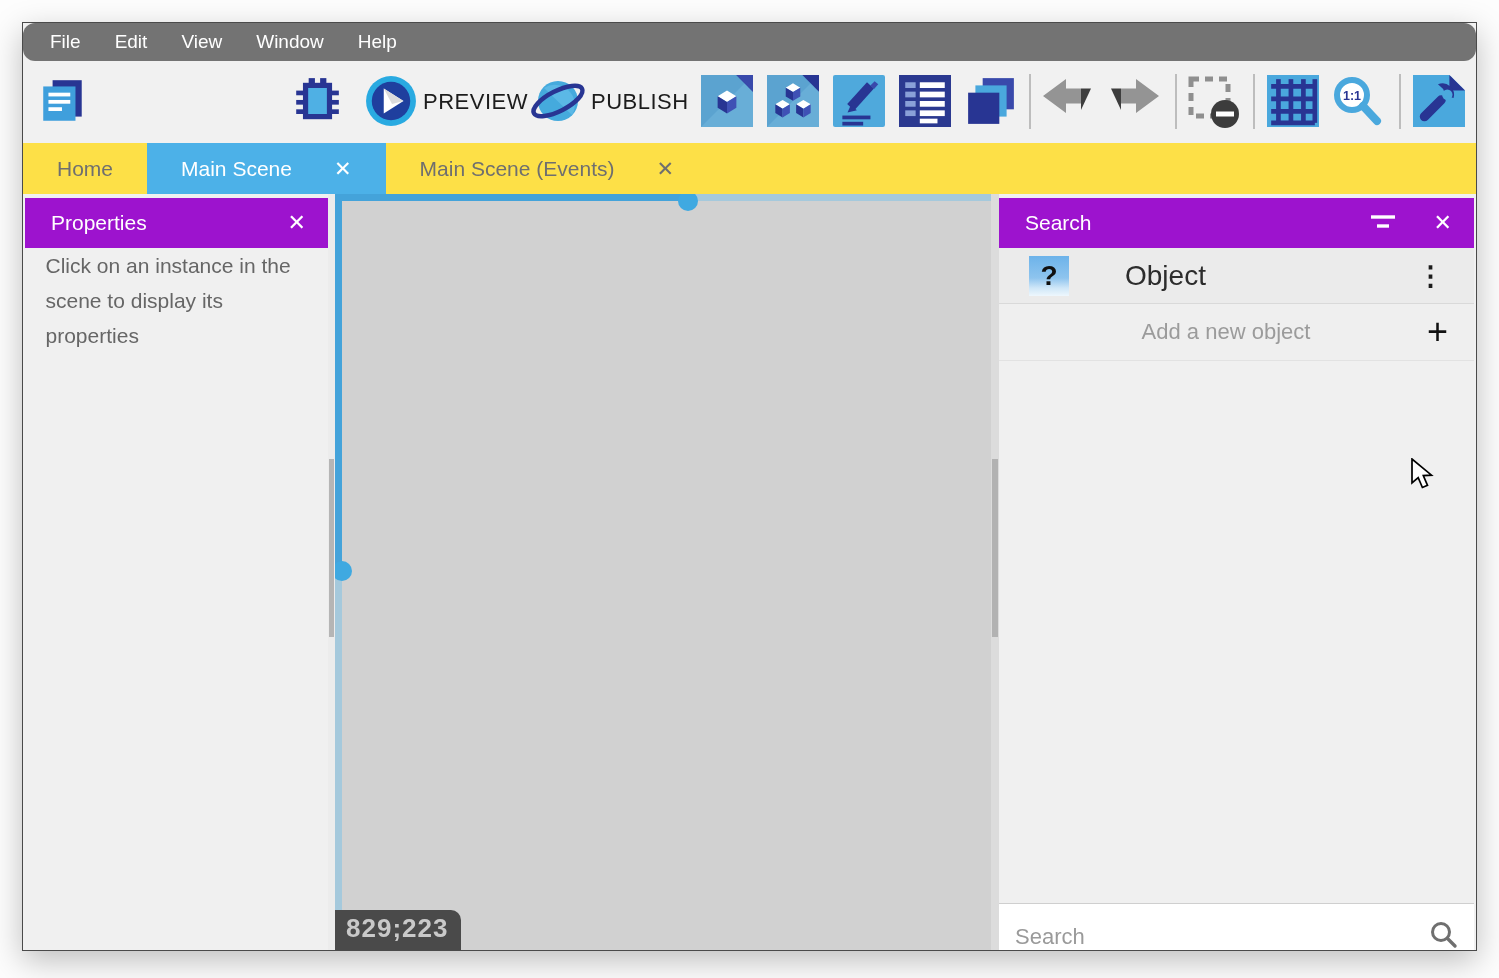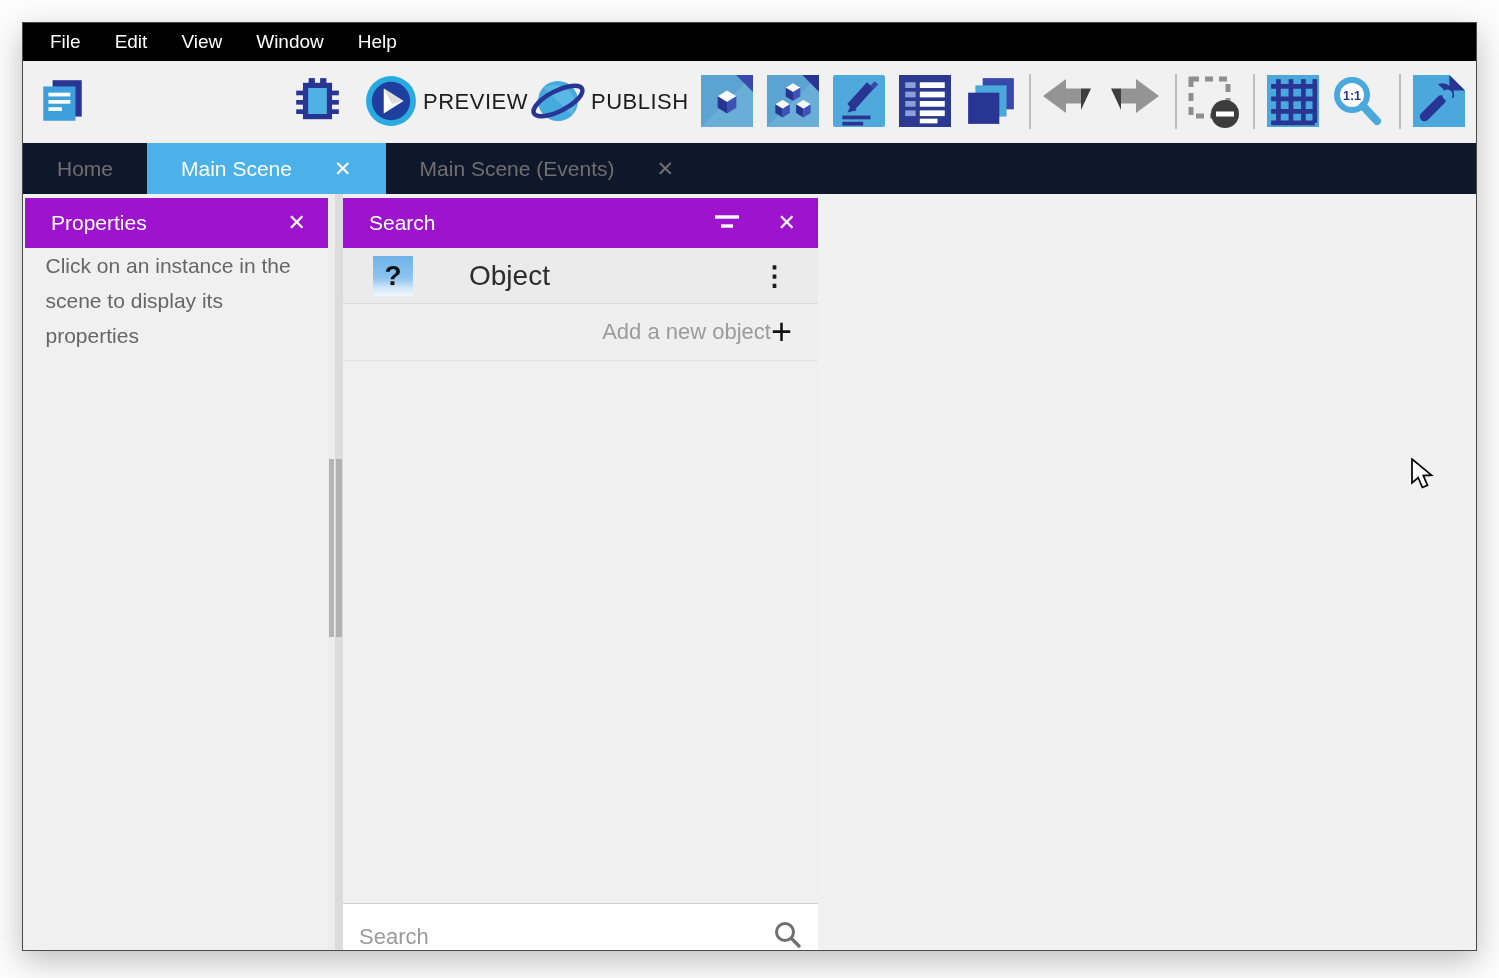--- a/index.html
+++ b/index.html
@@ -16,32 +16,32 @@
   .titlebar { height:50px; background:#ffffff; display:flex; align-items:center; padding-left:12px; flex:0 0 auto; }
   .logo { width:30px; height:27px; margin-right:8px; }
   .title-text { font-size:20px; color:#141414; white-space:nowrap; }
   .win-controls { margin-left:auto; display:flex; height:100%; }
   .win-btn { width:62px; height:100%; display:flex; align-items:center; justify-content:center; }
   .min-glyph { width:16px; height:2px; background:#1a1a1a; }
   .max-glyph { width:14px; height:14px; border:1.5px solid #1a1a1a; }
   .close-glyph { stroke:#1a1a1a; stroke-width:1.6; }
 
   
-  .menubar { height:38px; background:#000000; display:flex; align-items:center; padding-left:12px; gap:4px; flex:0 0 auto; }
+  .menubar { height:38px; background:#737373; display:flex; align-items:center; padding-left:12px; gap:4px; flex:0 0 auto;border-radius:12px; }
   .menu-item { color:#fff; font-size:19px; padding:0 15px; height:100%; display:flex; align-items:center; }
 
   
   .toolbar { height:82px; background:#f1f1f1; position:relative; flex:0 0 auto; }
   .tb { position:absolute; top:14px; width:52px; height:52px; }
   .tb svg { width:100%; height:100%; display:block; }
   .tb-label { position:absolute; top:0; height:82px; display:flex; align-items:center; font-size:22px; color:#1c1c1c; letter-spacing:0.5px; }
   .tb-sep { position:absolute; top:13px; width:2px; height:55px; background:#bdbdbd; }
 
   
-  .tabbar { height:51px; background:#0f172a; display:flex; flex:0 0 auto; }
+  .tabbar { height:51px; background:#fde047; display:flex; flex:0 0 auto; }
   .tab { display:flex; align-items:center; font-size:21px; color:#6f6f6f; padding:0 34px; }
   .tab.active { background:#4cb1e8; color:#ffffff; }
   .tab .tab-close { margin-left:42px; font-size:21px; color:#6f6f6f; }
   .tab.active .tab-close { color:#ffffff; }
 
   
   .content { flex:1; display:flex; min-height:0; }
 
   
   .props-panel { width:303px; margin-left:2px; display:flex; flex-direction:column; background:#f0f0f0; }
@@ -70,21 +70,21 @@
   .gutter-right .gutter-thumb { width:6px; background:#b2b2b2; }
 
   
   .objects-panel { width:475px; margin-right:2px; display:flex; flex-direction:column; background:#f0f0f0; }
   .objects-header-icons { display:flex; align-items:center; gap:38px; }
   .obj-row { height:56px; background:#ebebeb; border-bottom:1px solid #d9d9d9; display:flex; align-items:center; padding:0 30px; flex:0 0 auto; }
   .obj-icon { width:40px; height:40px; background:linear-gradient(#6db3ea 0%, #8ec4ee 55%, #cfe7f8 80%, #eef7fd 100%); display:flex; align-items:center; justify-content:center; font-size:28px; font-weight:900; color:#101010; }
   .obj-label { margin-left:56px; font-size:28px; color:#2c2c2c; }
   .kebab { margin-left:auto; font-size:27px; font-weight:bold; color:#1c1c1c; letter-spacing:0; }
   .add-row { height:57px; background:#efefef; border-bottom:1px solid #e2e2e2; display:flex; align-items:center; padding:0 26px; flex:0 0 auto; }
-  .add-label { flex:1; text-align:right; font-size:22px; color:#9b9b9b; }
+  .add-label { flex:1; text-align:center; font-size:22px; color:#9b9b9b; }
   .plus { font-size:36px; color:#111; font-weight:400; line-height:1; }
   .obj-fill { flex:1; background:#f0f0f0; }
   .search-bar { height:47px; background:#ffffff; border-top:1px solid #cfcfcf; display:flex; align-items:flex-end; padding:0 16px; flex:0 0 auto; }
   .search-input { flex:1; border:none; outline:none; font-size:22px; color:#333; background:transparent; font-family:"Liberation Sans", sans-serif; }
   .search-input::placeholder { color:#9a9a9a; }
 
   .cursor { position:absolute; left:1410px; top:458px; z-index:50; }
 </style>
 </head>
 <body>
@@ -299,20 +299,29 @@
       </div>
       <div class="props-body">
         <div class="props-msg">Click on an instance in the scene to display its properties</div>
       </div>
     </div>
 
     <div class="gutter-left">
       <div class="gutter-thumb"></div>
     </div>
 
+    <div class="canvas">
+      <div class="h-dark"></div>
+      <div class="h-light"></div>
+      <div class="h-thumb"></div>
+      <div class="v-dark"></div>
+      <div class="v-light"></div>
+      <div class="v-thumb"></div>
+      <div class="coord-badge">829;223</div>
+    </div>
 
     <div class="gutter-right">
       <div class="gutter-thumb"></div>
     </div>
 
     <div class="objects-panel">
       <div class="panel-header">
         <span>Search</span>
         <span class="spacer"></span>
         <div class="objects-header-icons">

